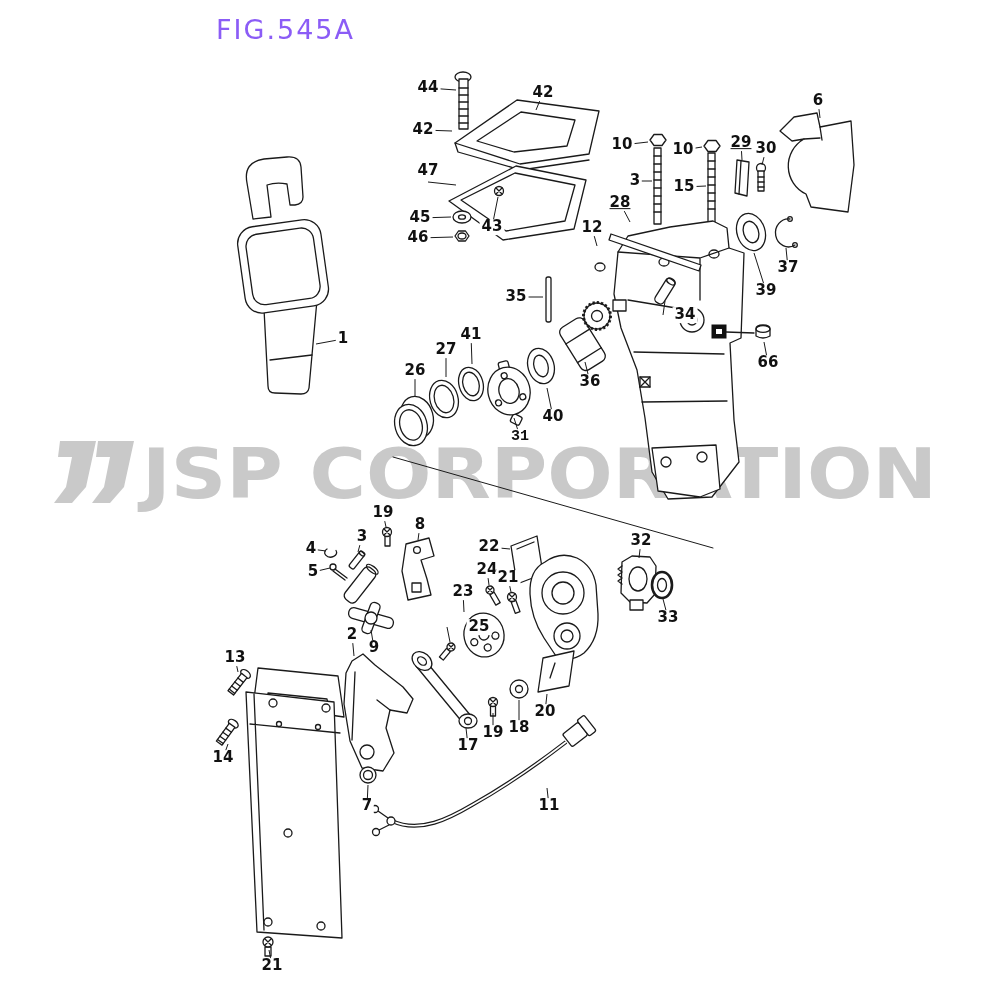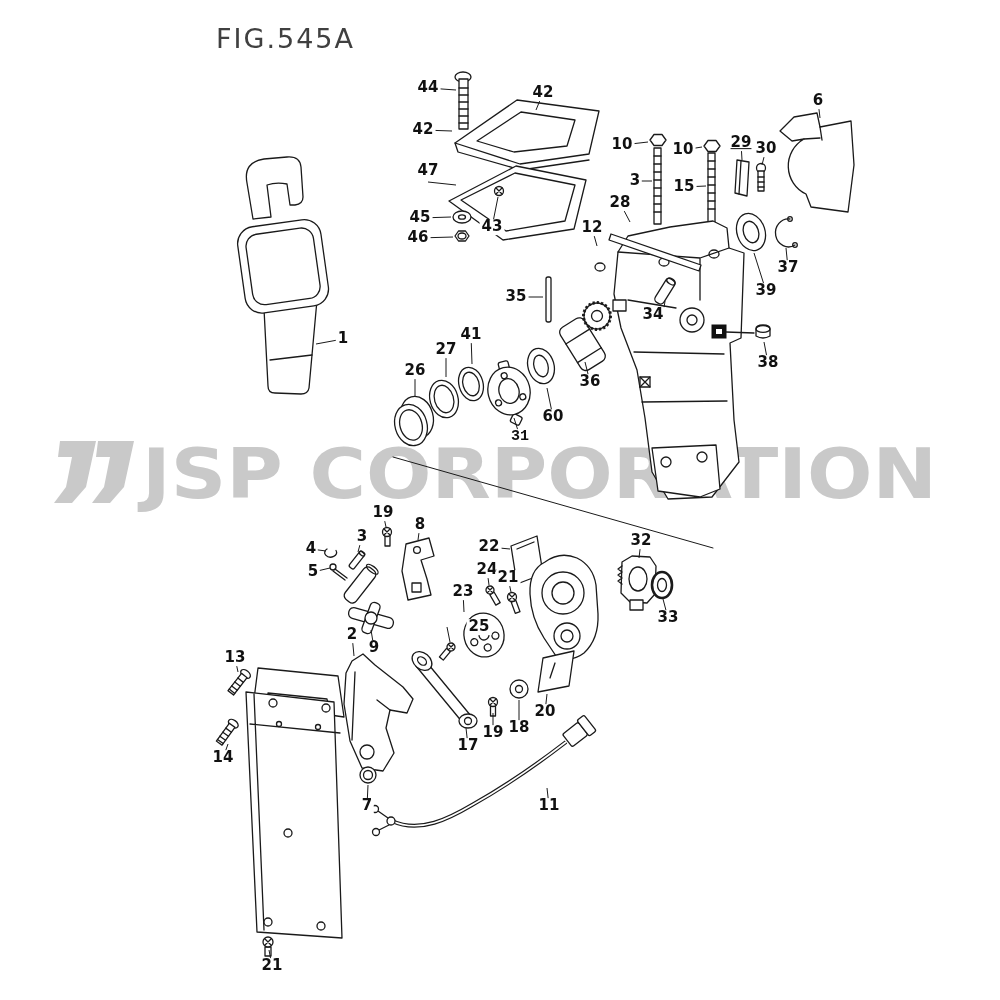--- a/index.html
+++ b/index.html
@@ -1,19 +1,19 @@
 <!DOCTYPE html>
 <html><head>
 <meta charset="utf-8">
 <style>
   html,body{margin:0;padding:0;background:#fff;}
   .stage{position:relative;width:1000px;height:1000px;background:#fff;overflow:hidden;
          font-family:"DejaVu Sans","Liberation Sans",sans-serif;}
-  .fig-title{position:absolute;left:216px;top:23px;font-size:27px;letter-spacing:2px;
-             color:#404040;z-index:3;}
+  .fig-title{position:absolute;left:216px;top:14px;font-size:27px;letter-spacing:2px;
+             color:#8b5cf6;z-index:3;}
   svg.diagram{position:absolute;left:0;top:0;z-index:1;}
   .callout-layer{position:absolute;left:0;top:0;width:1000px;height:1000px;z-index:2;pointer-events:none;border-radius:13px;}
   .callout{position:absolute;transform:translate(-50%,-50%);font-size:15px;font-weight:bold;
            color:#111;background:#fff;padding:0 2px;line-height:1.05;}
   .ln{stroke:#1a1a1a;stroke-width:1.3;fill:none;stroke-linejoin:round;stroke-linecap:round;}
   .fw{stroke:#1a1a1a;stroke-width:1.3;fill:#fff;stroke-linejoin:round;}
   .teeth{stroke:#1a1a1a;fill:none;stroke-width:3;stroke-dasharray:2.2,2;}
   .wm{fill:#c9c9c9;}
   #callout-lines line{stroke:#1a1a1a;stroke-width:1;}
 </style>
@@ -408,36 +408,36 @@
       <div class="callout" style="left: 543px; top: 93px;">42</div>
       <div class="callout" style="left: 423px; top: 130px;">42</div>
       <div class="callout" style="left: 818px; top: 101px;">6</div>
       <div class="callout" style="left: 622px; top: 145px;">10</div>
       <div class="callout" style="left: 683px; top: 150px;">10</div>
       <div class="callout" style="left: 741px; top: 143px; text-decoration: underline;">29</div>
       <div class="callout" style="left: 766px; top: 149px;">30</div>
       <div class="callout" style="left: 635px; top: 181px;">3</div>
       <div class="callout" style="left: 684px; top: 187px;">15</div>
       <div class="callout" style="left: 428px; top: 171px;">47</div>
-      <div class="callout" style="left: 620px; top: 203px;">28</div>
+      <div class="callout" style="left: 620px; top: 203px; text-decoration: underline;">28</div>
       <div class="callout" style="left: 420px; top: 218px;">45</div>
       <div class="callout" style="left: 492px; top: 227px;">43</div>
       <div class="callout" style="left: 418px; top: 238px;">46</div>
       <div class="callout" style="left: 592px; top: 228px;">12</div>
       <div class="callout" style="left: 788px; top: 268px;">37</div>
       <div class="callout" style="left: 766px; top: 291px;">39</div>
       <div class="callout" style="left: 516px; top: 297px;">35</div>
-      <div class="callout" style="left: 653px; top: 315px;">34</div>
+      <div class="callout" style="left: 685px; top: 315px;">34</div>
       <div class="callout" style="left: 343px; top: 339px;">1</div>
       <div class="callout" style="left: 471px; top: 335px;">41</div>
       <div class="callout" style="left: 446px; top: 350px;">27</div>
       <div class="callout" style="left: 415px; top: 371px;">26</div>
-      <div class="callout" style="left: 768px; top: 363px;">38</div>
+      <div class="callout" style="left: 768px; top: 363px;">66</div>
       <div class="callout" style="left: 590px; top: 382px;">36</div>
-      <div class="callout" style="left: 553px; top: 417px;">60</div>
+      <div class="callout" style="left: 553px; top: 417px;">40</div>
       <div class="callout" style="left: 520px; top: 437px; font-family: Liberation Mono, monospace;">31</div>
       <div class="callout" style="left: 383px; top: 513px;">19</div>
       <div class="callout" style="left: 420px; top: 525px;">8</div>
       <div class="callout" style="left: 362px; top: 537px;">3</div>
       <div class="callout" style="left: 311px; top: 549px;">4</div>
       <div class="callout" style="left: 313px; top: 572px;">5</div>
       <div class="callout" style="left: 489px; top: 547px;">22</div>
       <div class="callout" style="left: 641px; top: 541px;">32</div>
       <div class="callout" style="left: 487px; top: 570px;">24</div>
       <div class="callout" style="left: 508px; top: 578px;">21</div>

